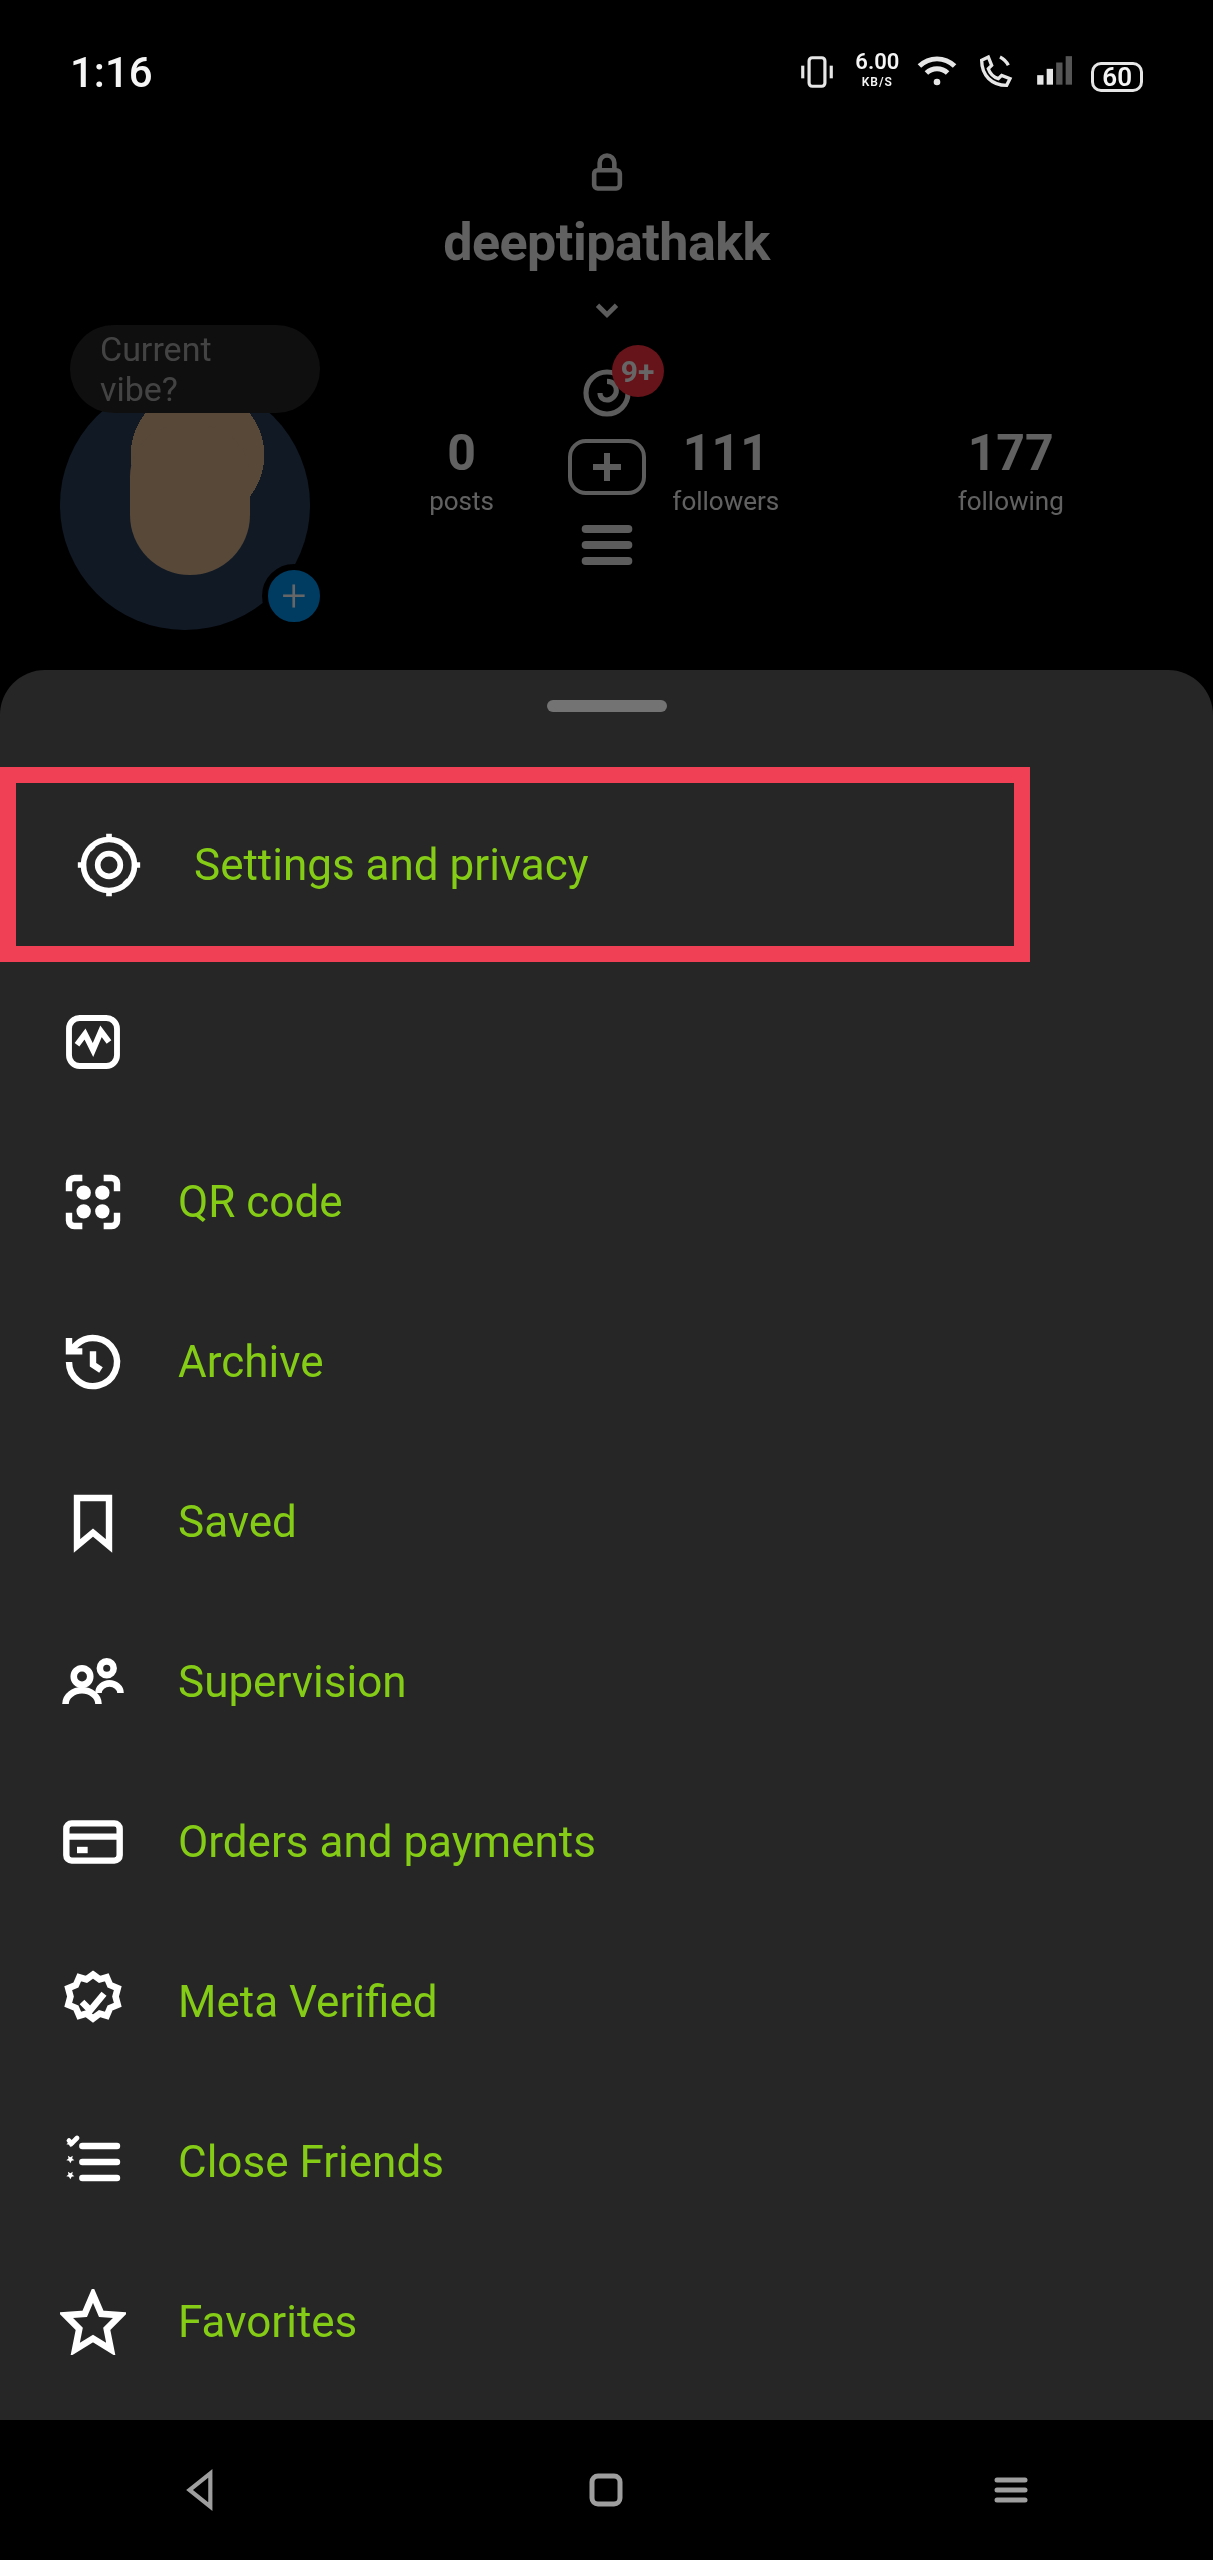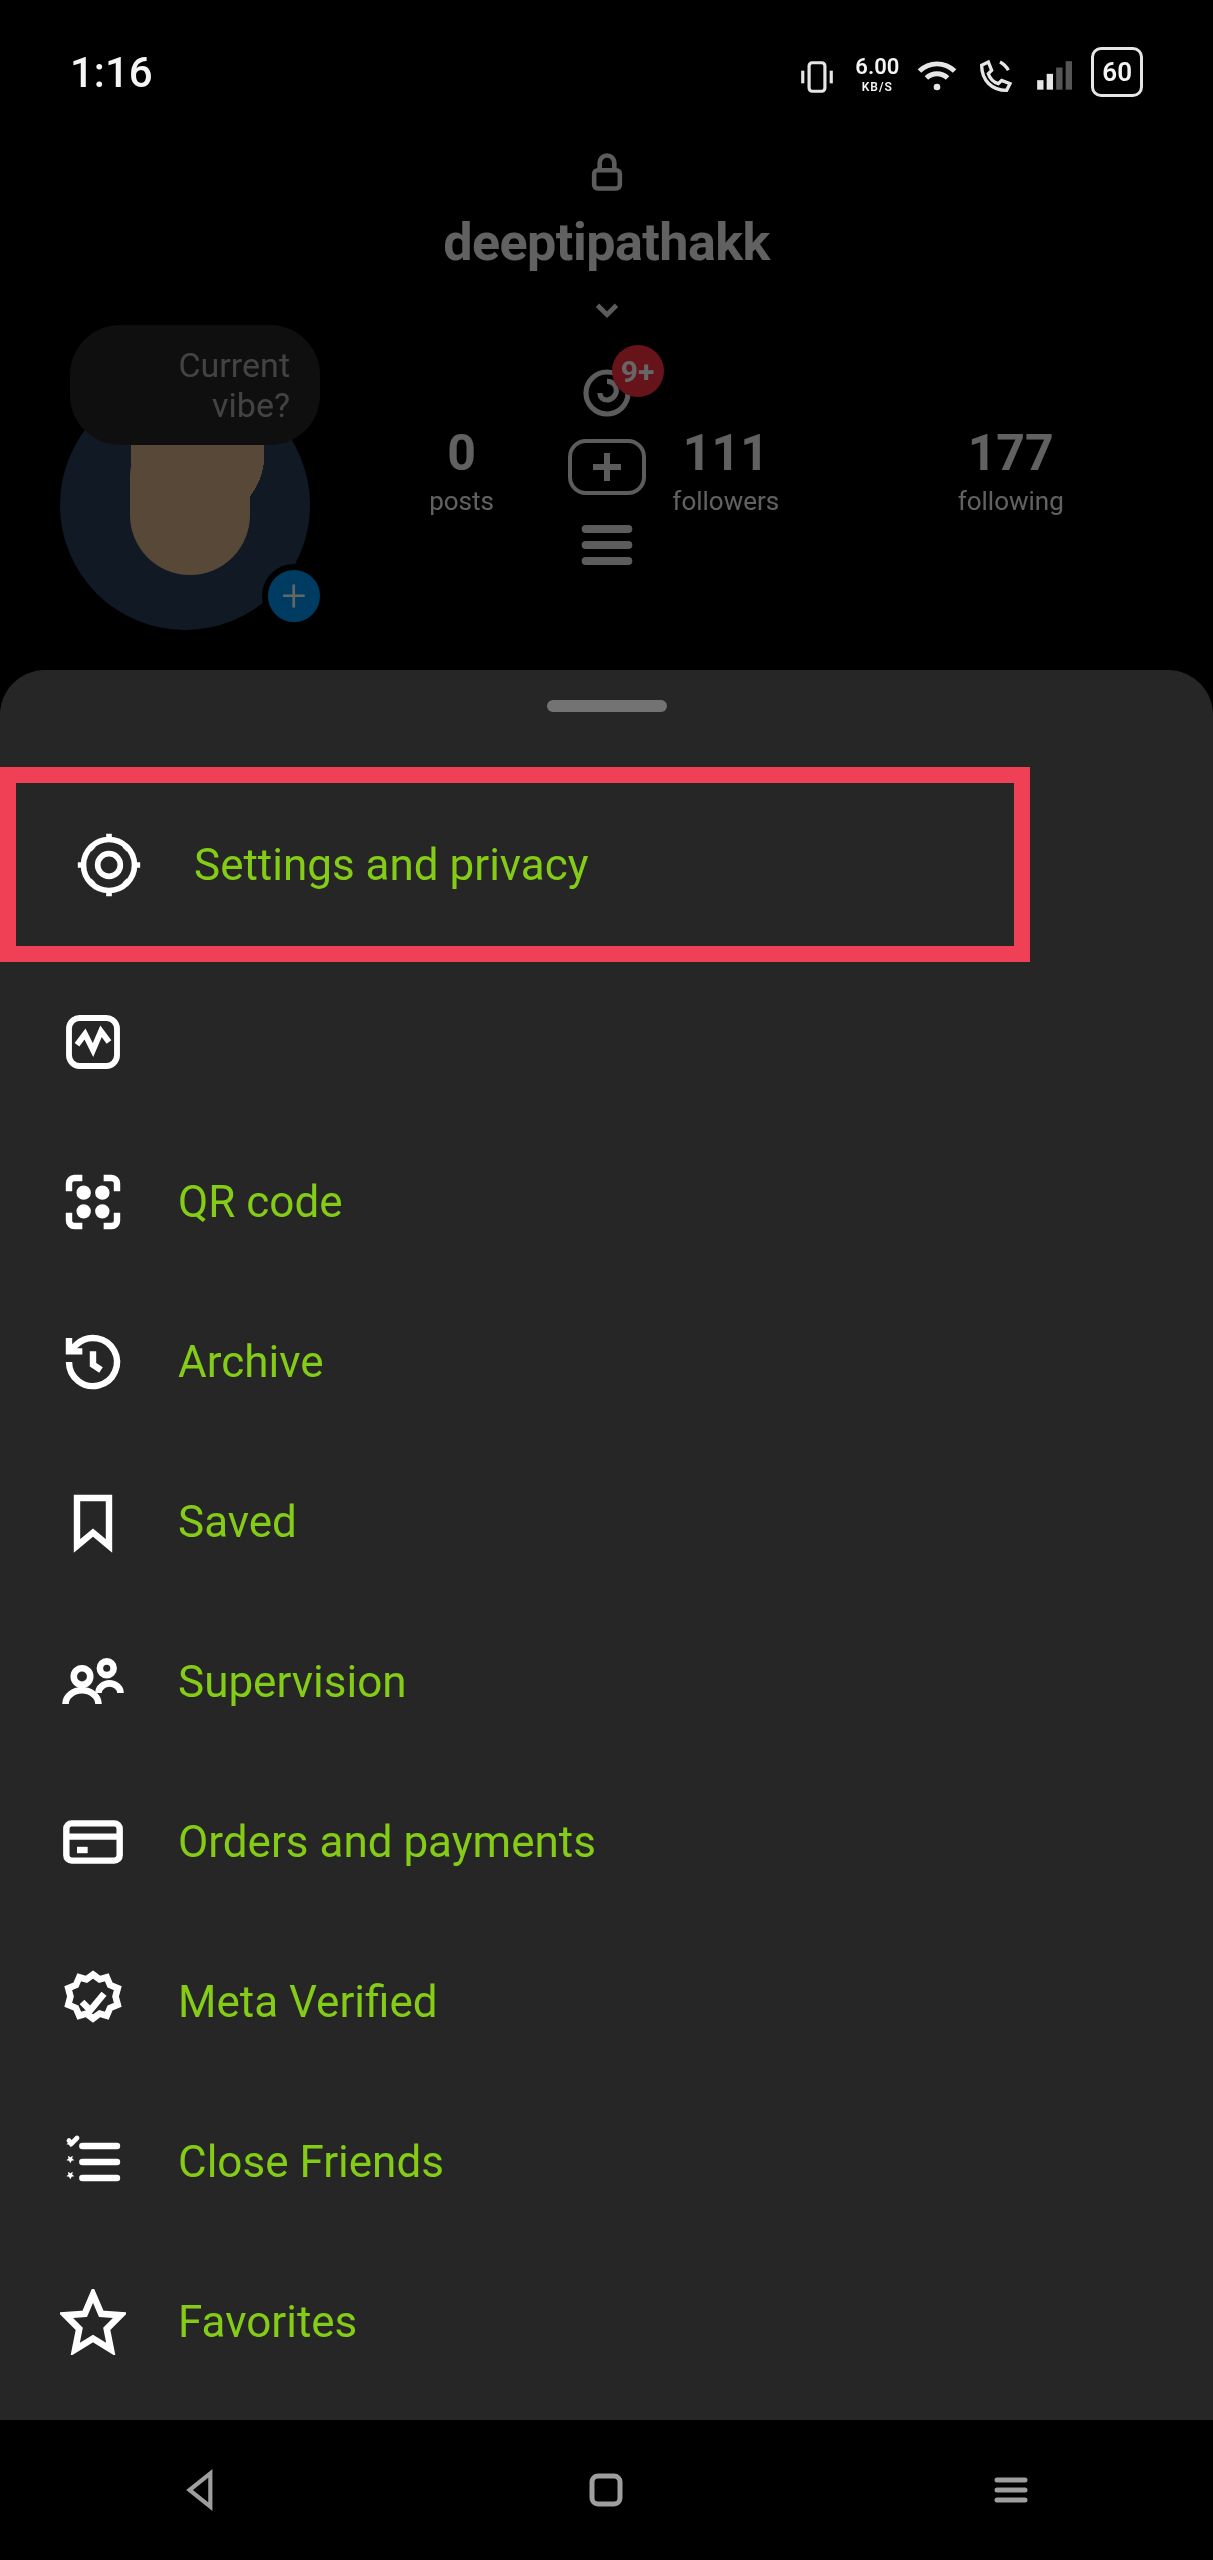--- a/index.html
+++ b/index.html
@@ -46,21 +46,21 @@
   .kbps .lbl {
     font-size: 12px;
     letter-spacing: 1px;
   }
   .bat {
     border: 3px solid #e6e6e6;
     border-radius: 10px;
     padding: 0 8px;
     font-size: 26px;
     font-weight: 600;
-    height: 50px;
+    height: 30px;
     display: flex;
     align-items: center;
   }
   .status-icon {
     width: 40px; height: 40px;
     display: flex; align-items: center; justify-content: center;
   }
   
   
   .profile-bg {
@@ -121,25 +121,24 @@
   .avatar-wrap {
     position: relative;
     width: 260px; height: 260px;
     flex-shrink: 0;
   }
   .note-bubble {
     position: absolute;
     top: -15px; left: 10px;
     background: #262626;
     color: #a8a8a8;
-    padding: 20px 30px;
+    padding: 4px 30px;
     border-radius: 50px;
     font-size: 34px;
     z-index: 2;
-    text-align: right;
   }
   .avatar {
     width: 250px; height: 250px;
     border-radius: 50%;
     background: radial-gradient(circle at 55% 30%, #d9b38c 0%, #d9b38c 30%, #2b3f5c 30%, #2b3f5c 100%);
     margin-top: 40px;
     position: relative;
     overflow: hidden;
   }
   .avatar::after{

